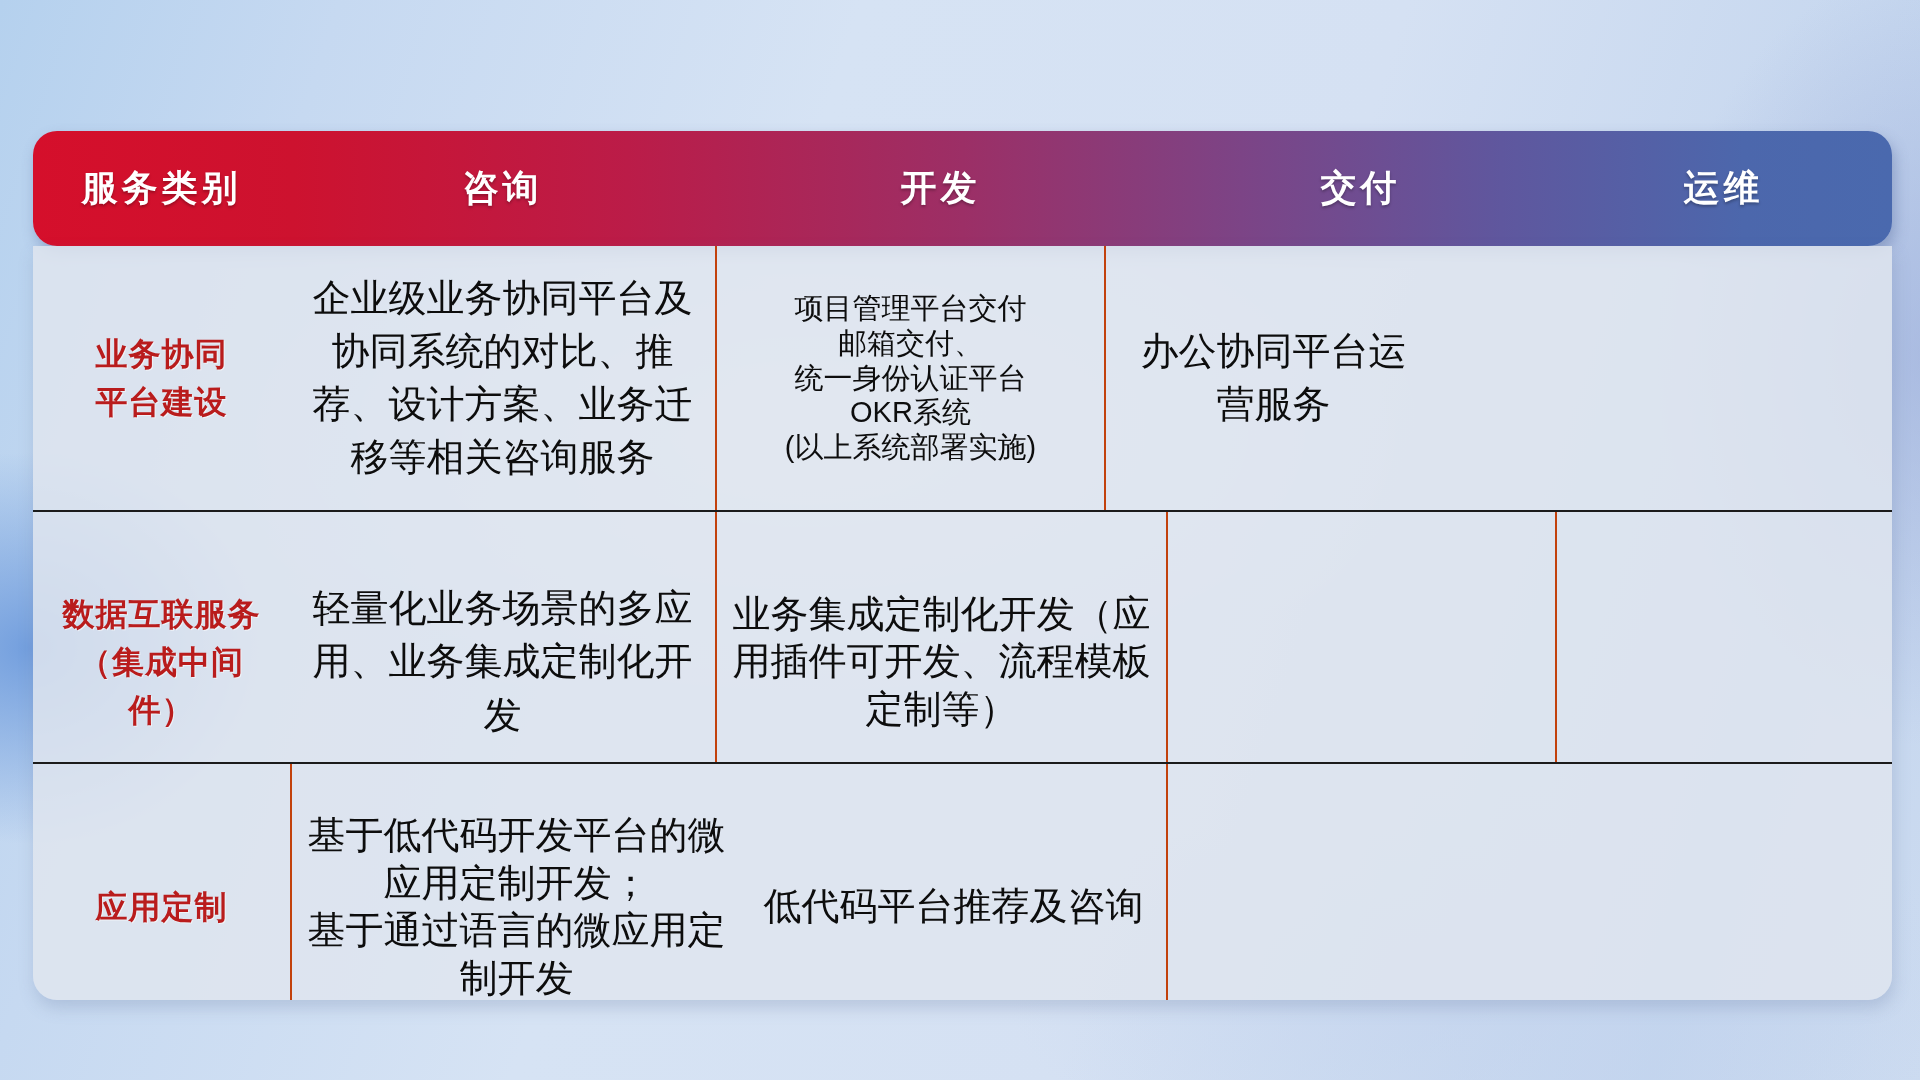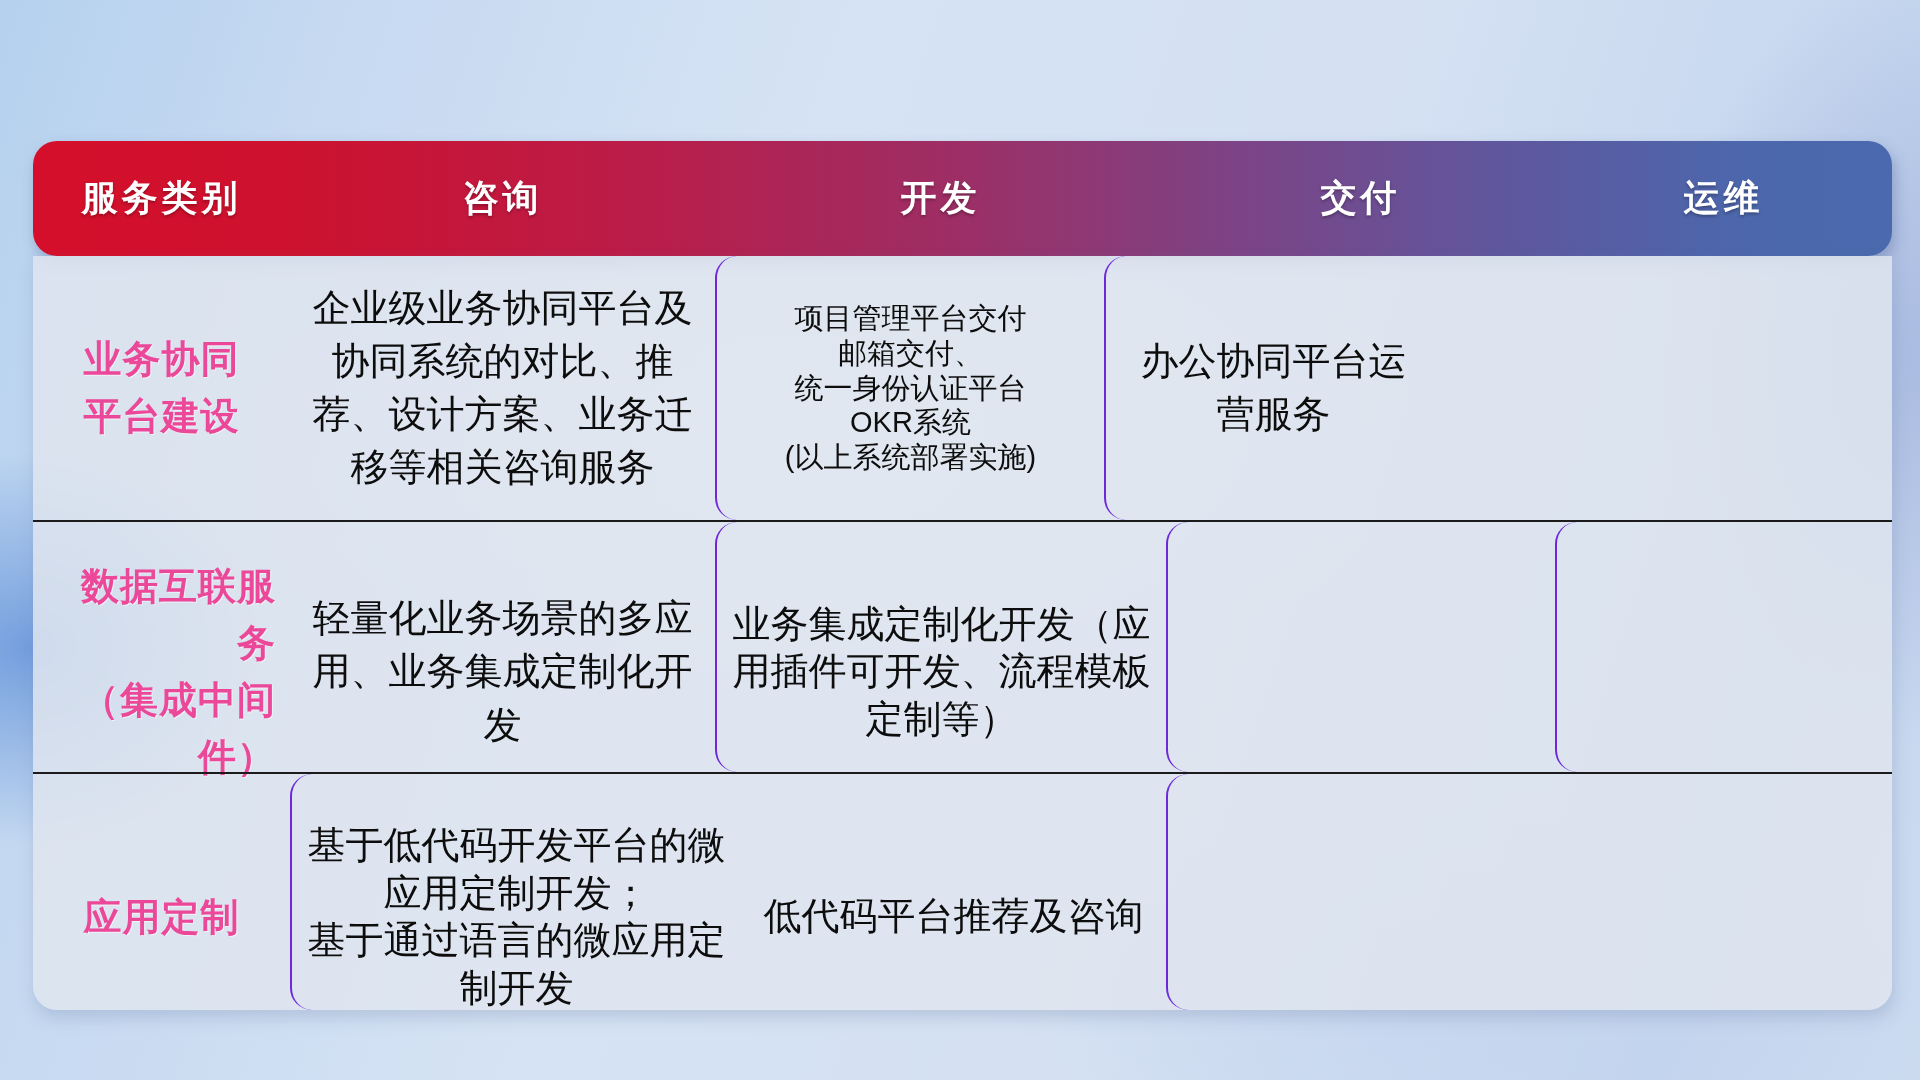--- a/index.html
+++ b/index.html
@@ -9,21 +9,21 @@
     background:
       radial-gradient(340px 280px at 1.5% 60%, rgba(111,156,221,0.95) 0%, rgba(111,156,221,0) 70%),
       radial-gradient(420px 600px at 100.5% 33%, rgba(148,165,214,0.55) 0%, rgba(148,165,214,0) 65%),
       radial-gradient(900px 420px at 42% 40%, rgba(255,255,255,0.5) 0%, rgba(255,255,255,0) 70%),
       radial-gradient(700px 300px at 78% 92%, rgba(196,212,238,0.6) 0%, rgba(196,212,238,0) 70%),
       linear-gradient(108deg, #b5d1ee 0%, #c6d9f1 15%, #d6e3f4 38%, #d5e1f3 62%, #c3d5ee 88%, #ccdbf0 100%);
   }
   .stage{ position:relative; width:1920px; height:1080px; }
 
   .tbl{
-    position:absolute; left:33px; top:141px; width:1859px;
+    position:absolute; left:33px; top:131px; width:1859px;
     display:flex; flex-direction:column;
   }
 
   
   .thead{
     height:115px; border-radius:24px;
     display:flex; align-items:center;
     background:linear-gradient(90deg,
       #d50f2b 0%, #cd122f 14%, #bb1c48 32%, #9c2f66 50%,
       #7c4486 65%, #5f579e 79%, #4c67ac 92%, #4a69ae 100%);
@@ -49,25 +49,25 @@
   .td{
     display:flex; align-items:center; justify-content:center;
     text-align:center; white-space:pre-line;
     font-size:38px; color:#0d0d0d; line-height:1.4; padding:0 14px;
   }
   .r2 .td, .r3 .td{ padding-top:50px; }
 
   
   .c1{ width:257px; } .c2{ width:425px; }
   .c3{ width:451px; } .c4{ width:389px; } .c5{ width:337px; }
-  .td.c3, .td.c4, .td.c5{ border-left:2px solid #6d28d9;border-radius:22px; }
+  .td.c3, .td.c4, .td.c5{ border-left:2px solid #c2410c; }
 
   .cat{
-    font-weight:bold; font-size:38px; color:#ec4899; line-height:1.5;
-    letter-spacing:1px; text-shadow:1px 1px 0 rgba(255,255,255,0.55);text-align:right;
+    font-weight:bold; font-size:32px; color:#b91c1c; line-height:1.5;
+    letter-spacing:1px; text-shadow:1px 1px 0 rgba(255,255,255,0.55);
   }
   .dev{ line-height:1.25; }
   .dlv{ font-size:29px; line-height:1.2; padding:0 8px; }
   .ops{ padding:0 22px; }
 </style>
 </head>
 <body>
 
 <div class="stage">
   <div class="tbl">

